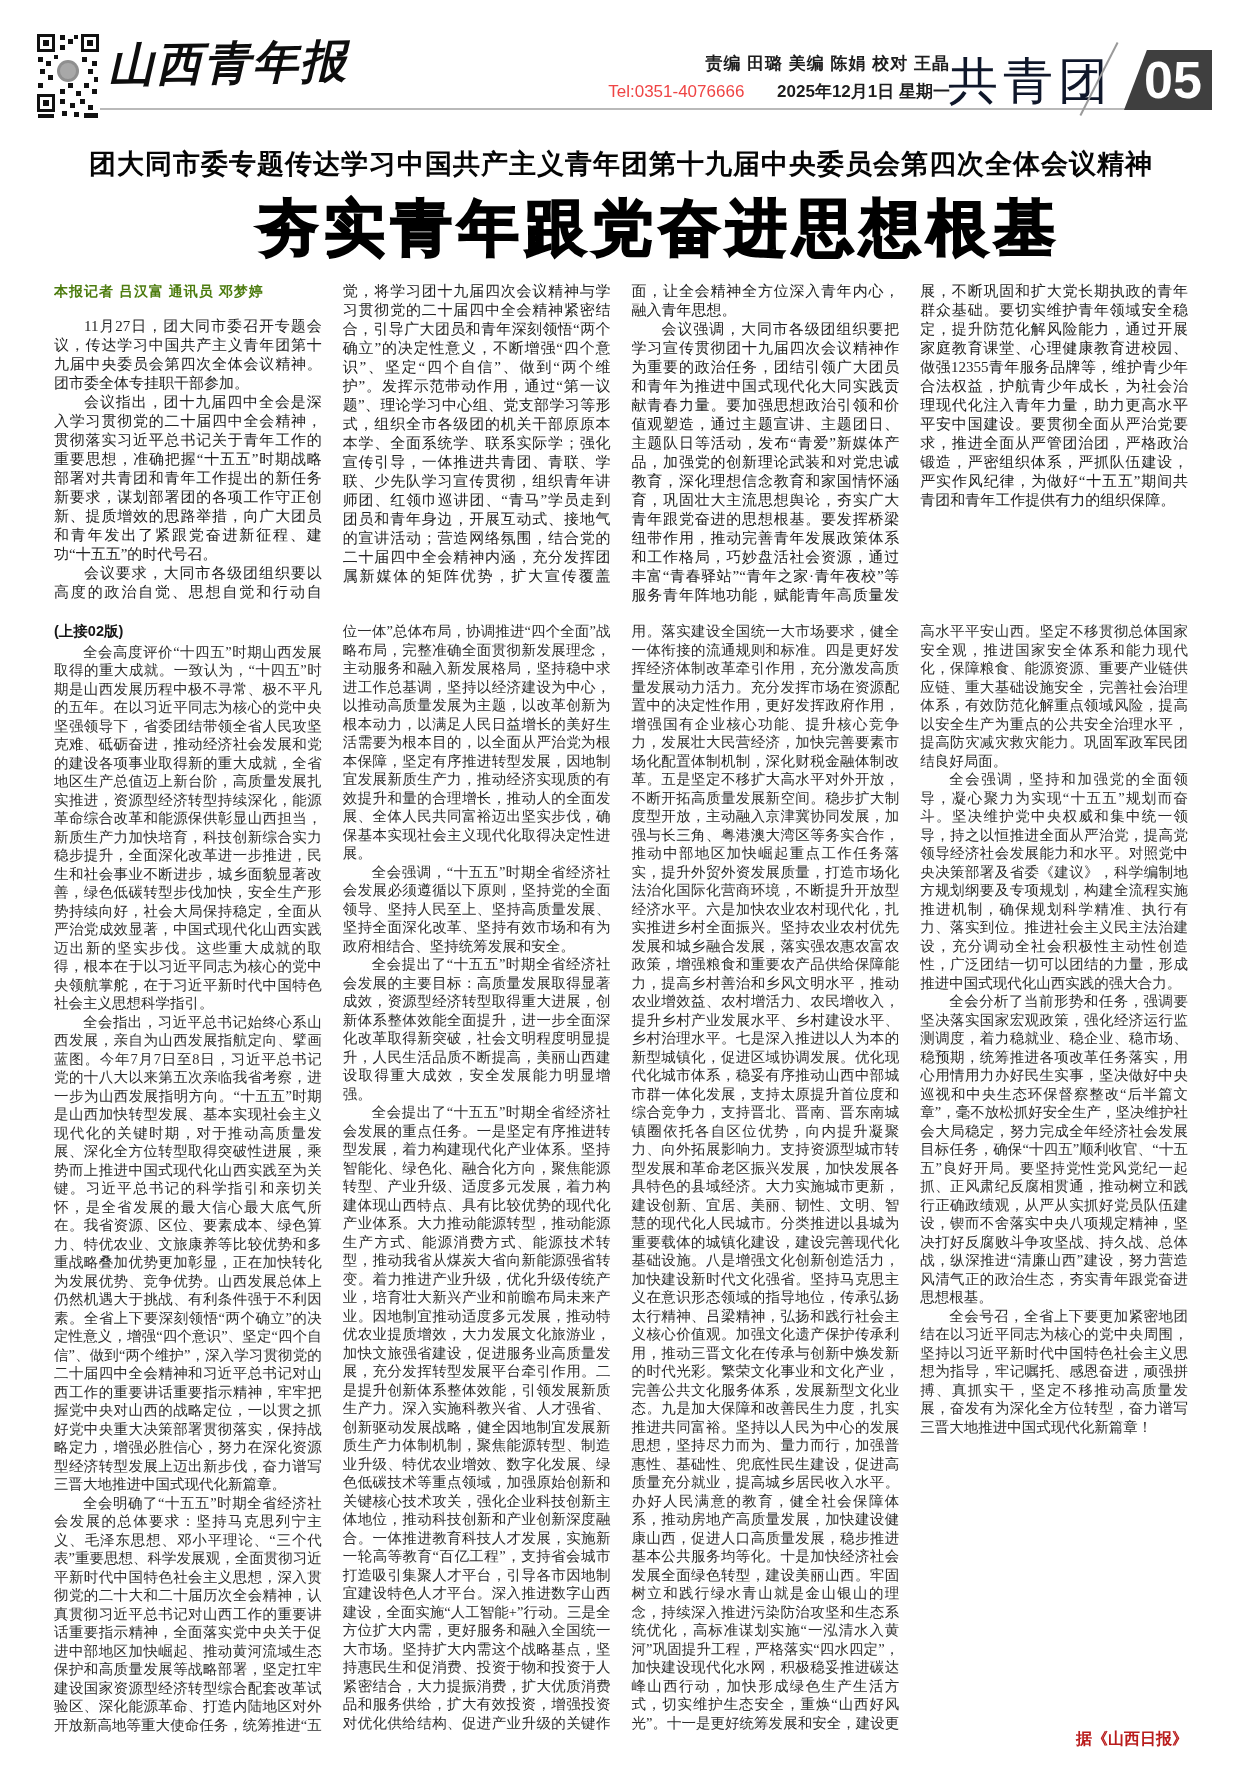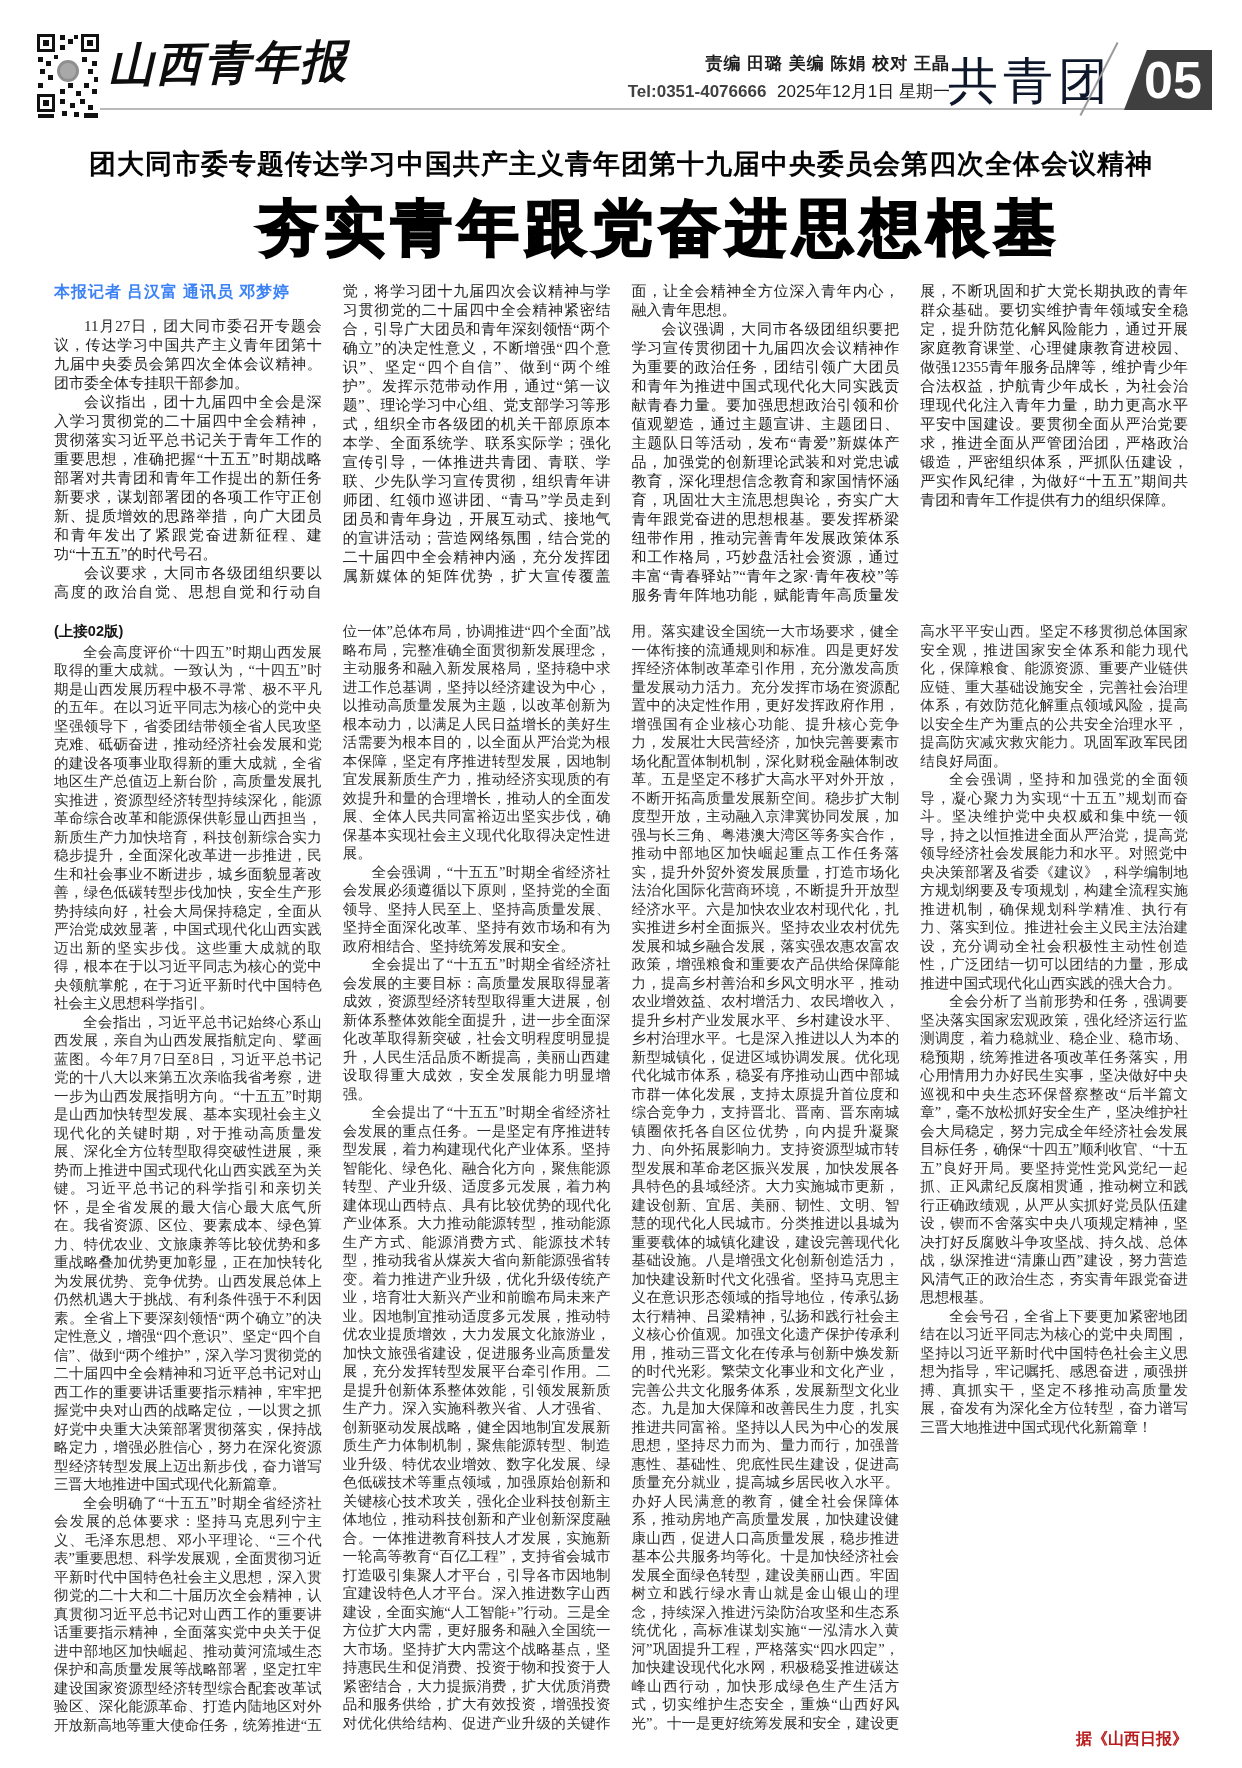--- a/index.html
+++ b/index.html
@@ -9,22 +9,22 @@
   .header{position:absolute;left:0;top:0;width:1242px;height:128px;}
   .header-rule{position:absolute;left:88px;top:108px;width:1124px;height:2px;background:#b9b9b9;}
   .qr{position:absolute;left:36px;top:33px;width:64px;height:86px;}
   .masthead{position:absolute;left:108px;top:32px;width:330px;height:64px;
             font-family:"DejaVu Serif", serif;font-weight:bold;font-style:italic;
             font-size:46px;letter-spacing:2px;color:#0d0d0d;transform:rotate(-1deg);}
   .hdr-right{position:absolute;right:292px;top:52px;width:420px;text-align:right;
              font-family:"Liberation Sans", sans-serif;color:#1d1d1d;}
   .editors-line{font-size:17px;font-weight:bold;letter-spacing:1px;}
   .tel-date{font-size:17px;margin-top:5px;}
-  .tel{color:#404040;font-weight:bold;margin-right:6px;}
-  .date{font-weight:normal;}
+  .tel{color:#ef4444;font-weight:normal;margin-right:28px;}
+  .date{font-weight:bold;}
   .section-name{position:absolute;left:948px;top:48px;width:170px;
                 font-family:"Liberation Sans", sans-serif;font-size:50px;color:#0f172a;
                 letter-spacing:5px;white-space:nowrap;}
   .diagonal-line{position:absolute;left:1098px;top:38px;width:2px;height:82px;
                  background:#9a9a9a;transform:rotate(27deg);}
   .page-badge{position:absolute;left:1124px;top:50px;width:88px;height:60px;background:#3f3f3f;
               clip-path:polygon(26% 0,100% 0,100% 100%,0 100%);
               display:flex;align-items:center;justify-content:center;}
   .page-badge span{font-family:"Liberation Sans", sans-serif;font-size:52px;font-weight:bold;
                    color:#ffffff;margin-left:10px;}
@@ -34,21 +34,21 @@
           letter-spacing:1px;color:#050505;}
   .headline{position:absolute;left:0;top:188px;width:1242px;text-align:center;margin:0;
             font-family:"Liberation Sans", sans-serif;font-size:61px;font-weight:900;
             letter-spacing:6px;color:#000;padding-left:38px;-webkit-text-stroke:2px #000;}
   
   .cols{position:absolute;left:54px;width:1134px;column-count:4;column-gap:21px;
         column-fill:auto;text-align:justify;overflow:hidden;}
   .cols p{margin:0;text-indent:2em;}
   .lead-cols{top:282px;height:324px;font-size:15px;line-height:19px;color:#232323;}
   .byline{font-weight:bold;text-indent:0 !important;margin-bottom:16px !important;
-          font-family:Liberation Serif, serif;font-size:16px;letter-spacing:1px;color:#3b82f6;}
+          font-family:Liberation Sans, sans-serif;font-size:14px;letter-spacing:1px;color:#4d7c0f;}
   .cont-cols{top:622px;height:1124px;font-size:14.5px;line-height:18.5px;color:#2e2e2e;}
   .cont-note{font-weight:bold;text-indent:0 !important;font-family:"Liberation Sans", sans-serif;
              color:#161616;margin-bottom:2px !important;}
   .credit{position:absolute;right:54px;bottom:18px;margin:0;font-size:16px;font-weight:bold;
           font-family:"Liberation Sans", sans-serif;color:#b91c1c;}
 </style>
 </head>
 <body>
 
 <div class="page">

